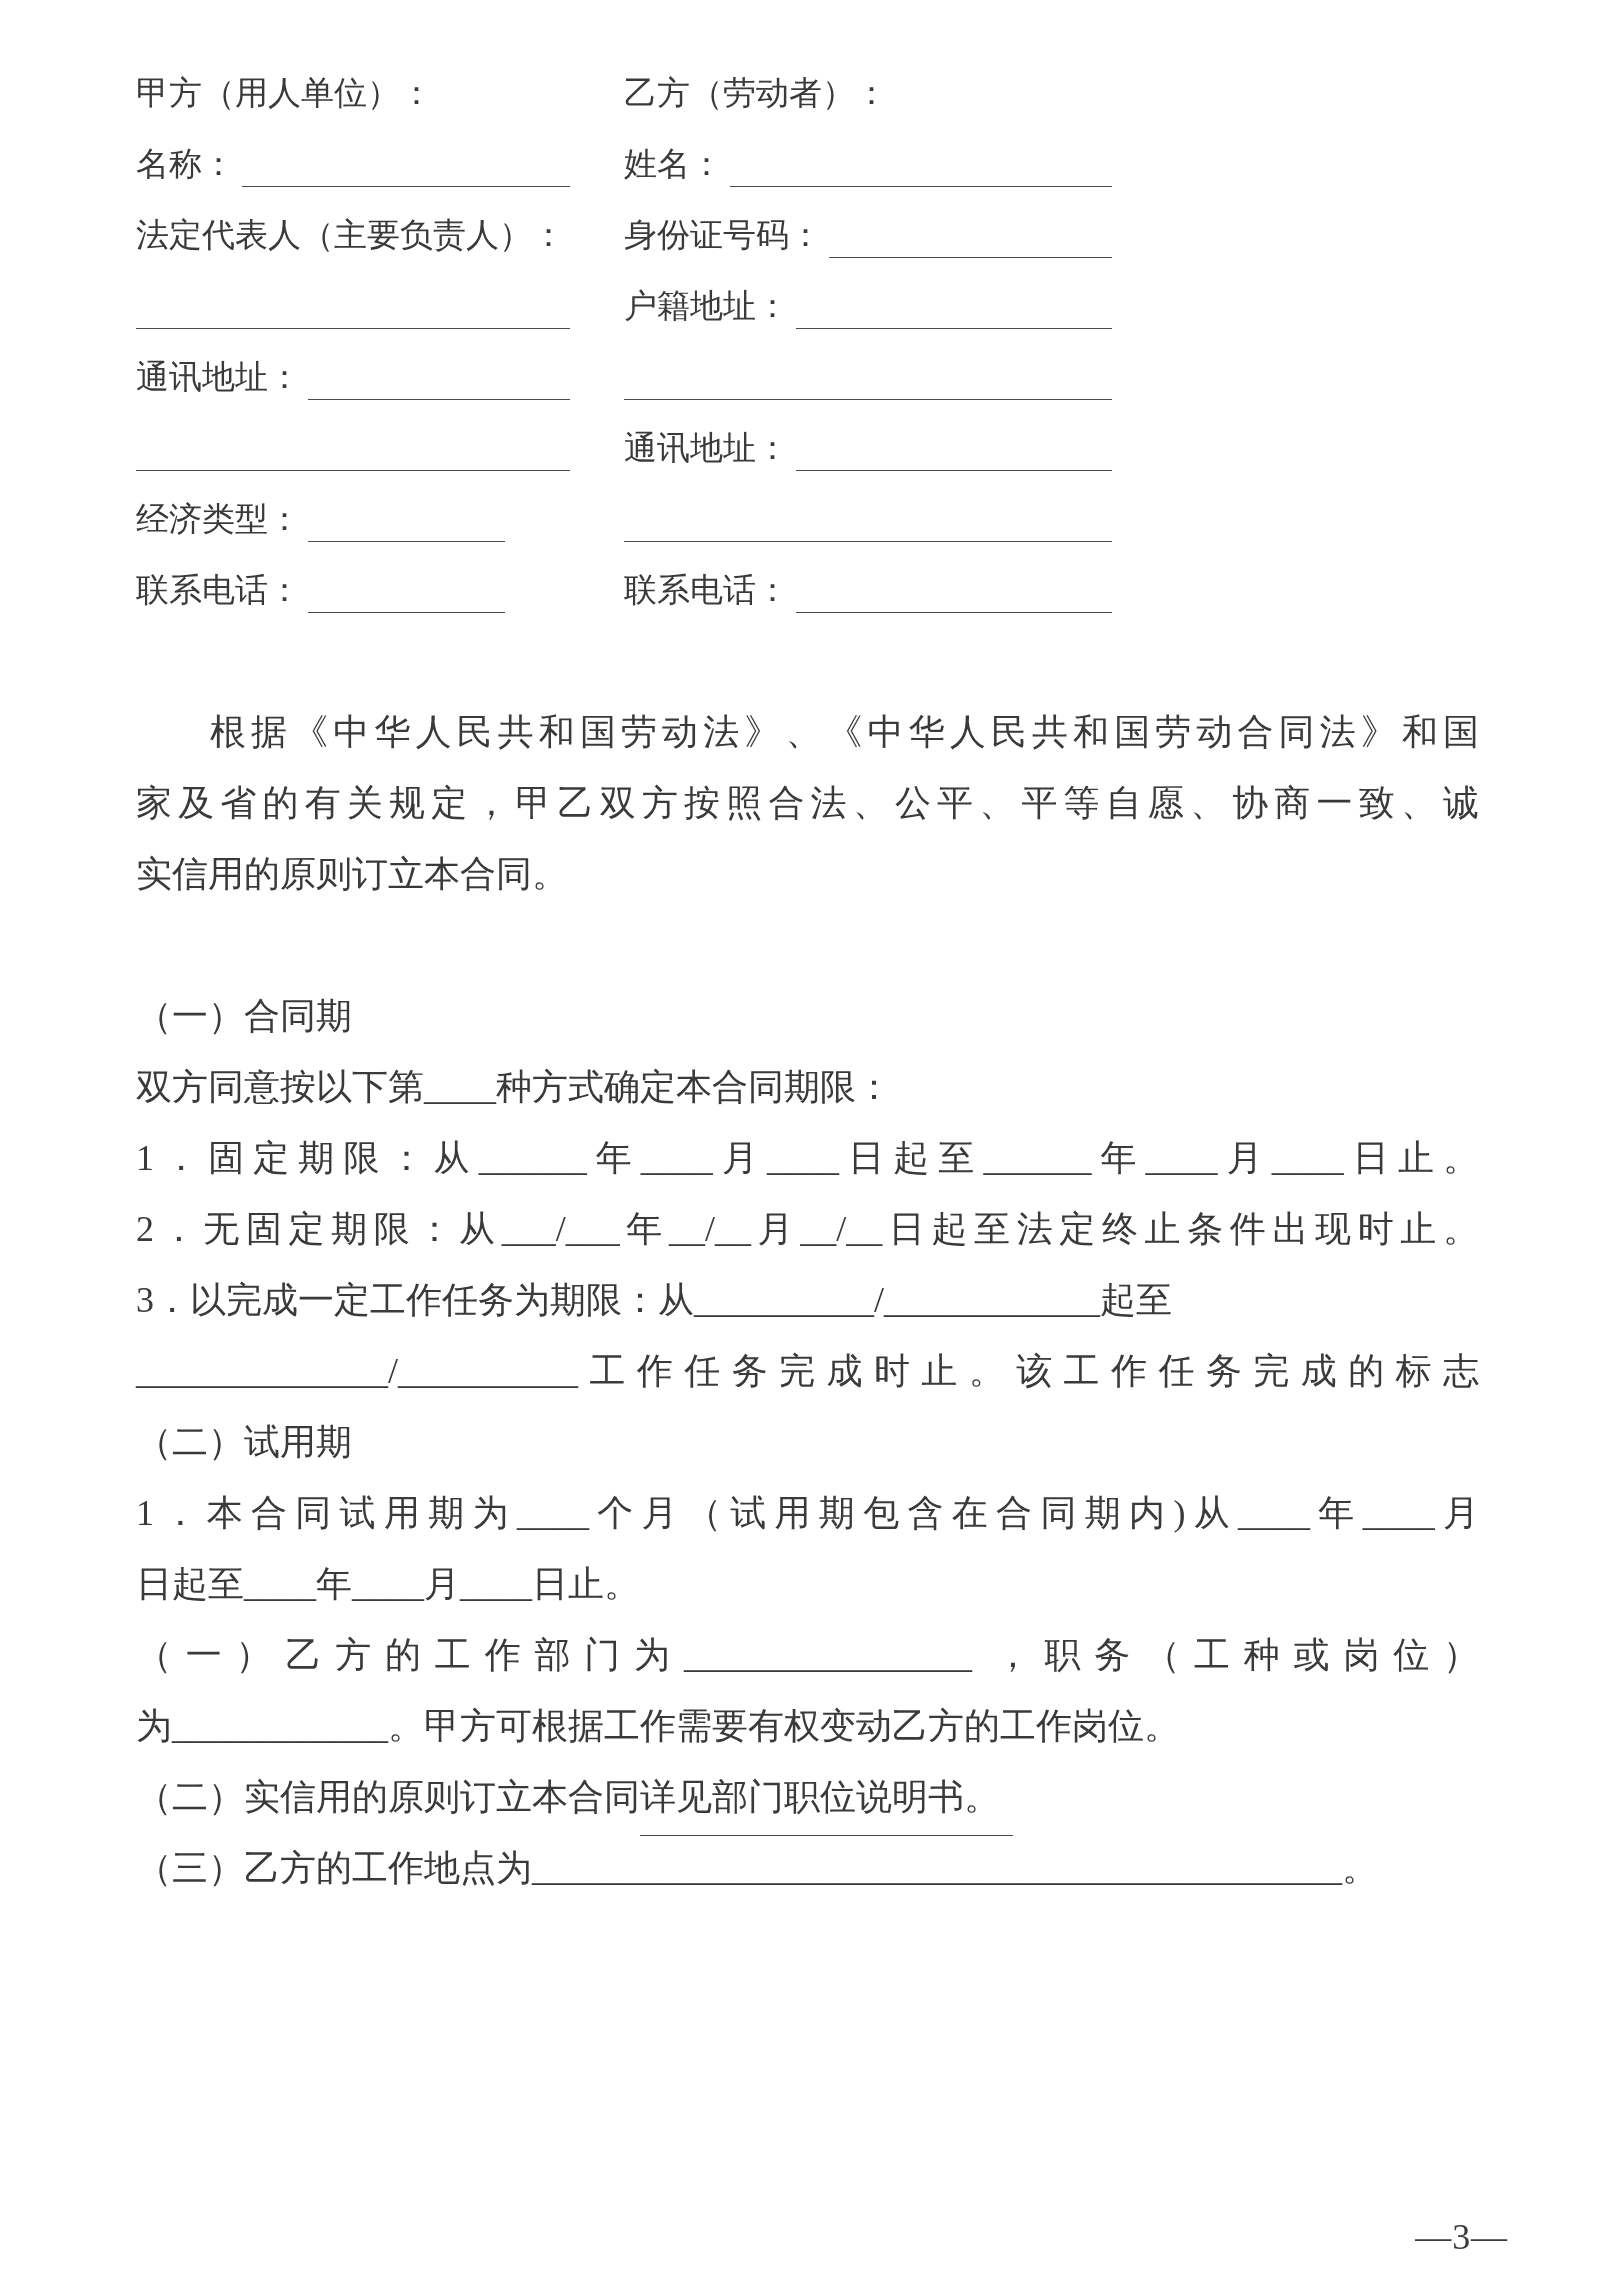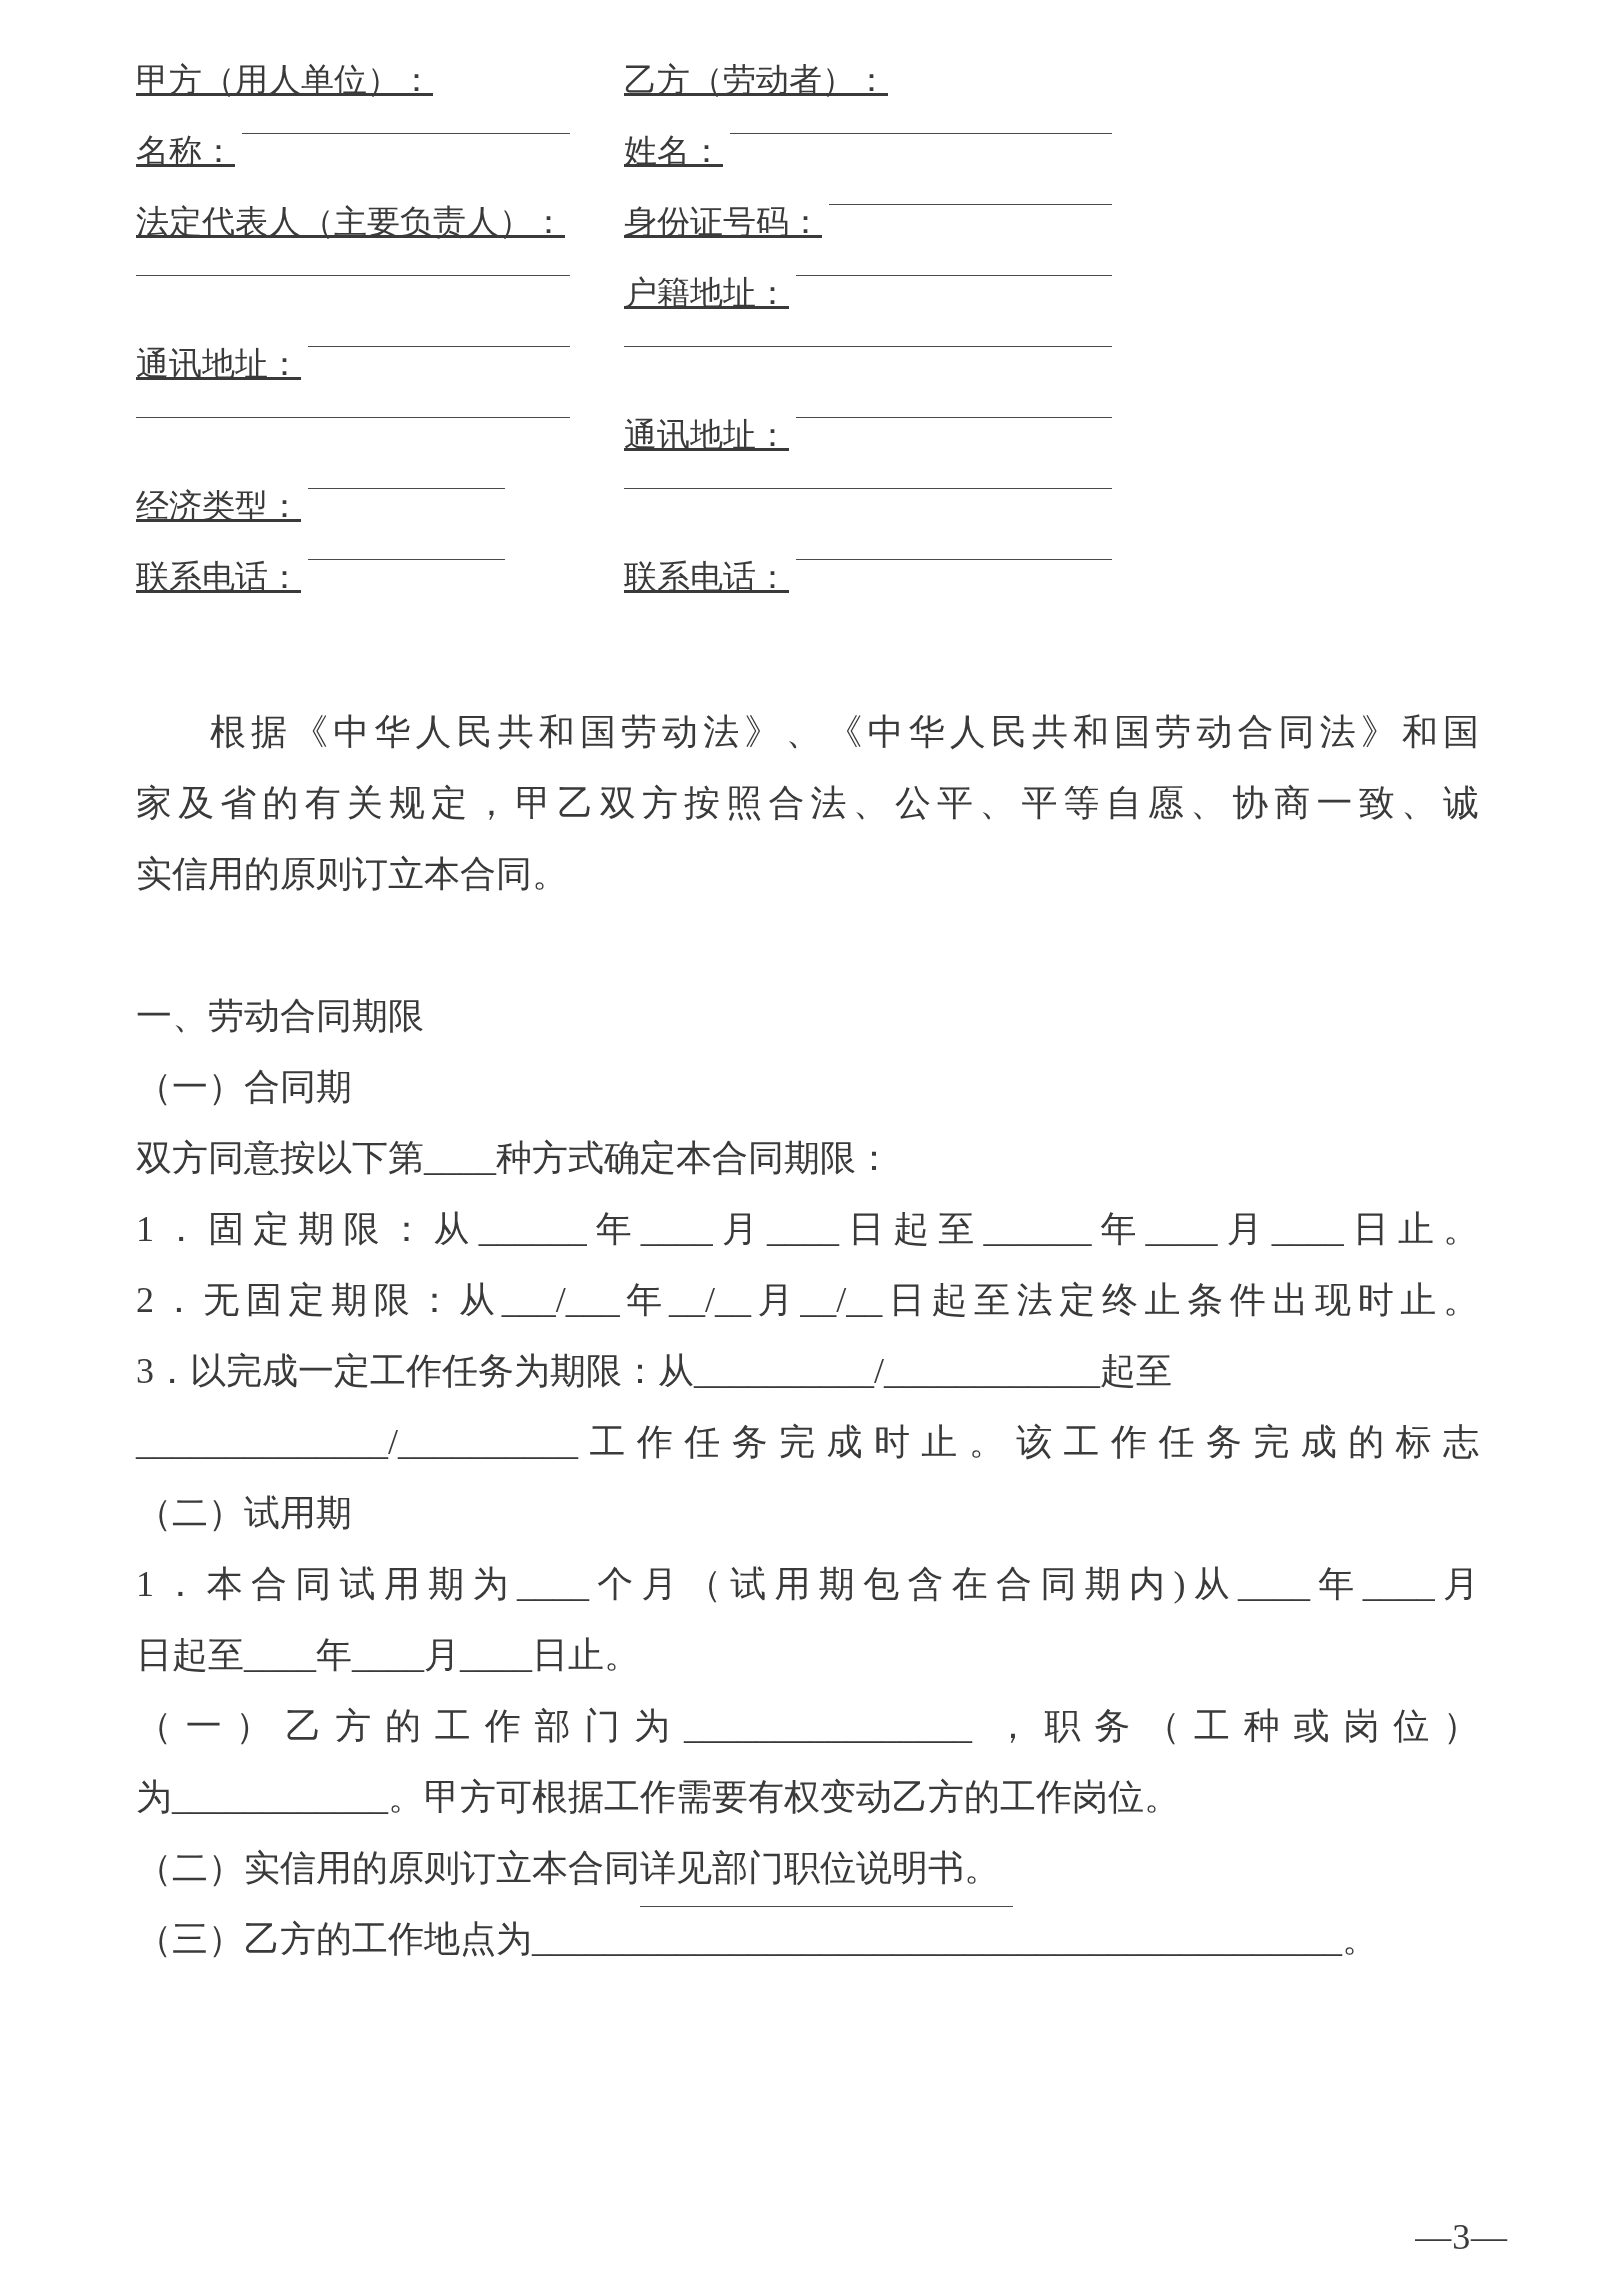--- a/index.html
+++ b/index.html
@@ -17,22 +17,22 @@
     overflow:hidden;
   }
 
   
   .header-form { display:flex; font-size:33px; }
   .col-a { width:434px; margin-right:54px; flex:none; }
   .col-b { width:488px; flex:none; }
   .frow {
     height:71px;
     display:flex;
+    align-items:flex-end;
     padding-bottom:12.7px;
-    text-decoration:underline;
   }
   .label { white-space:nowrap; }
   .blank {
     flex:1;
     height:5.4px;
     border-bottom:1.8px solid #4a4a4a;
     margin-left:7.2px;
   }
   .blank.full { margin-left:0; }
   .frow.short .blank { margin-right:65px; }
@@ -139,21 +139,20 @@
   <div class="gap"></div>
 
   <div class="body-text">
 
     <div class="line j indent">根据《中华人民共和国劳动法》、《中华人民共和国劳动合同法》和国</div>
     <div class="line j">家及省的有关规定，甲乙双方按照合法、公平、平等自愿、协商一致、诚</div>
     <div class="line">实信用的原则订立本合同。</div>
 
     <div class="gap"></div>
 
-    <div class="line">一、劳动合同期限</div>
     <div class="line">（一）合同期</div>
     <div class="line">双方同意按以下第____种方式确定本合同期限：</div>
     <div class="line j">1．固定期限：从______年____月____日起至______年____月____日止。</div>
     <div class="line j">2．无固定期限：从___/___年__/__月__/__日起至法定终止条件出现时止。</div>
     <div class="line">3．以完成一定工作任务为期限：从__________/____________起至</div>
     <div class="line j">______________/__________工作任务完成时止。该工作任务完成的标志</div>
     <div class="line">（二）试用期</div>
     <div class="line j">1．本合同试用期为____个月（试用期包含在合同期内)从____年____月</div>
     <div class="line">日起至____年____月____日止。</div>
     <div class="line j">（一）乙方的工作部门为________________ ，职务（工种或岗位）</div>

